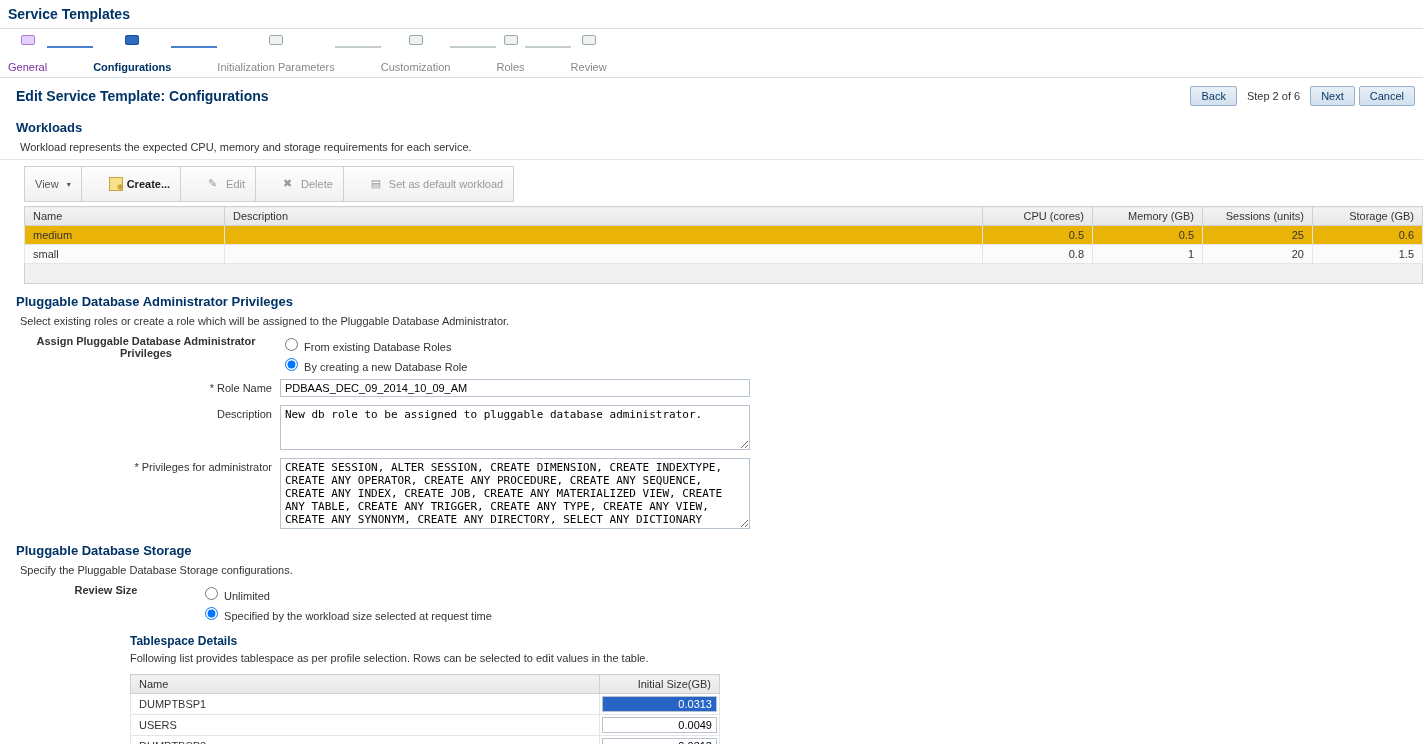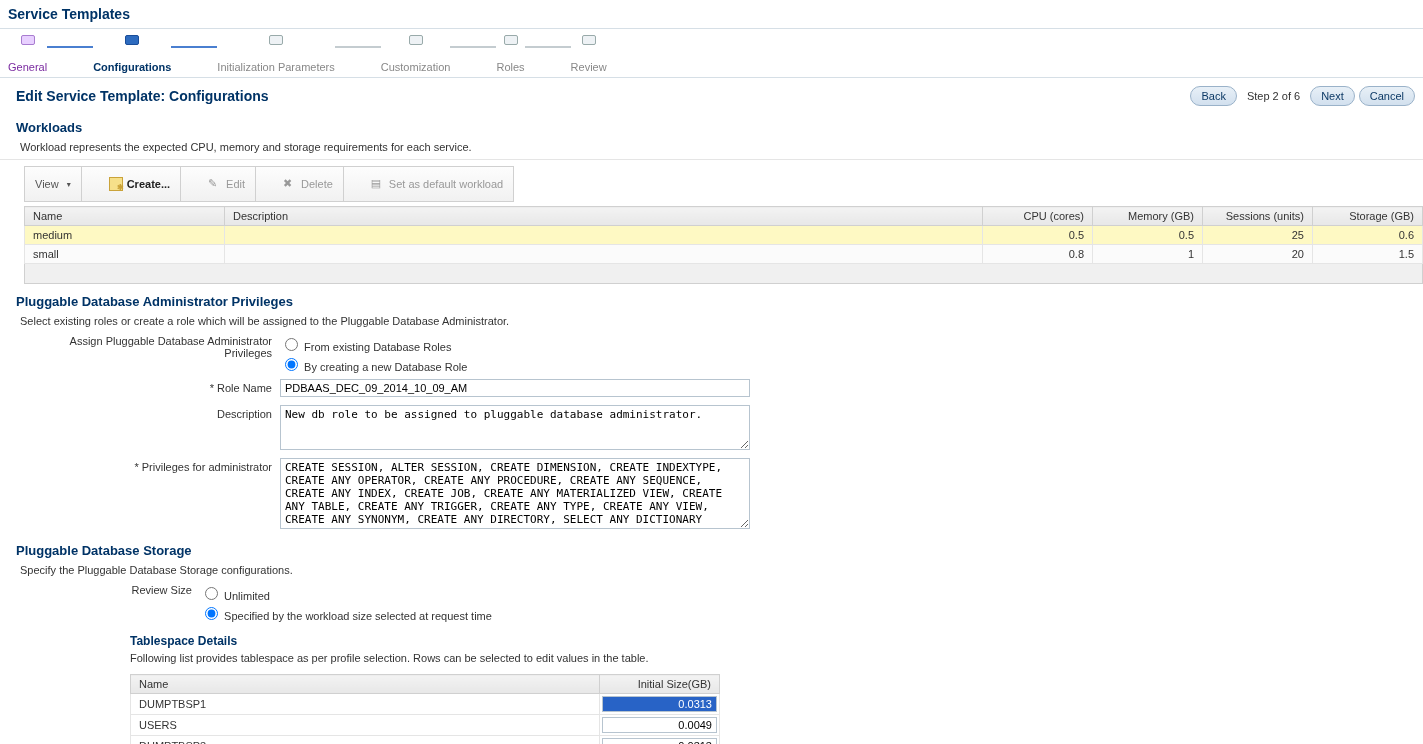--- a/index.html
+++ b/index.html
@@ -38,21 +38,21 @@
   .wizard-label.future { color: #888; }
 
   .band {
     display: flex; justify-content: space-between; align-items: center;
     padding: 8px 8px 4px 16px;
   }
   .subtitle { color: #003366; font-size: 14px; font-weight: bold; }
   .nav-right { display: flex; align-items: center; gap: 4px; }
   .btn {
     background: linear-gradient(#e8f0f7,#d2e0ee);
-    border: 1px solid #9ab2c9; border-radius: 10px;
+    border: 1px solid #9ab2c9; border-radius: 2px;
     padding: 3px 10px; font-size: 11px; color: #0d3a66; cursor: pointer;
   }
   .step-ind { font-size: 11px; color: #333; padding: 0 6px; }
 
   .section-h {
     color: #003366; font-size: 13px; font-weight: bold;
     padding: 10px 8px 2px 16px;
   }
   .section-desc {
     padding: 4px 18px 6px 20px;
@@ -83,38 +83,38 @@
   table.grid {
     border-collapse: collapse; width: calc(100% - 24px); margin: 4px 0 0 24px;
     border:1px solid #d0d0d0;
   }
   table.grid th {
     background: linear-gradient(#f3f3f3,#e7e7e7);
     border:1px solid #d0d0d0; padding: 3px 8px; text-align:left; font-weight:normal; color:#333;
   }
   table.grid th.rt, table.grid td.rt { text-align:right; }
   table.grid td {
-    border:1px solid #e5e5e5; padding: 3px 8px; background:#fef9c3;
+    border:1px solid #e5e5e5; padding: 3px 8px; background:#eab308;
   }
   table.grid tr:nth-child(even) td { background:#fbfbfb; }
   .grid-footer { height: 20px; background:#f0f0f0; border:1px solid #d0d0d0; border-top:none; margin:0 0 0 24px; width:calc(100% - 24px); }
 
   .formrow { display:flex; align-items:flex-start; padding: 4px 0 4px 20px; }
   .formrow label { width: 260px; text-align:right; padding-right: 8px; padding-top:3px; }
   .req::before { content:"* "; color:#333; }
   .formrow input[type=text] {
     width: 470px; padding: 2px 4px; border:1px solid #b7c4cf; font-size:11px;
   }
   .formrow textarea {
     width: 470px; padding: 2px 4px; border:1px solid #b7c4cf; font-size:11px; resize: both;
   }
 
   .radio-block { display:flex; flex-direction:column; gap:2px; }
   .radio-row { display:flex; align-items:flex-start; padding: 2px 0 2px 20px; }
-  .radio-row .lbl { width:260px; text-align:right; padding-right:8px; }
+  .radio-row .lbl { width:260px; text-align:center; padding-right:8px;font-weight:bold; }
 
   .sub-section-h {
     color:#003366; font-size:12px; font-weight:bold; padding: 10px 0 4px 130px;
   }
   .sub-desc { padding: 0 0 6px 130px; }
   table.ts {
     border-collapse: collapse; margin: 4px 0 0 130px; width: 590px;
     border:1px solid #d0d0d0;
   }
   table.ts th {

